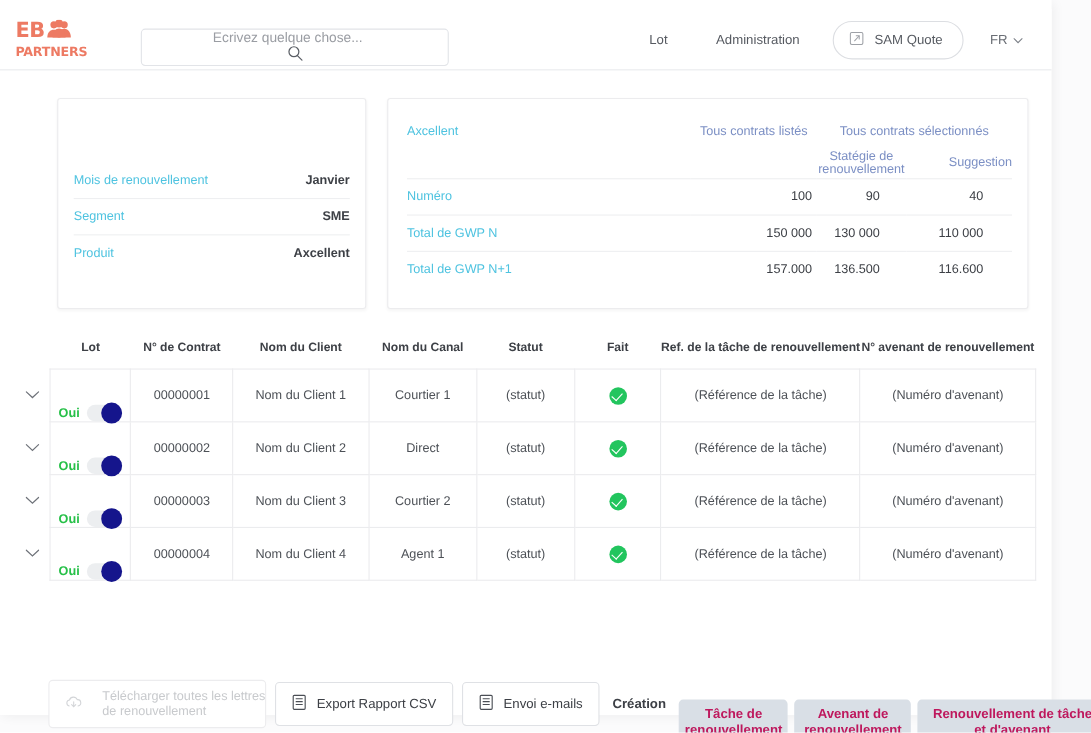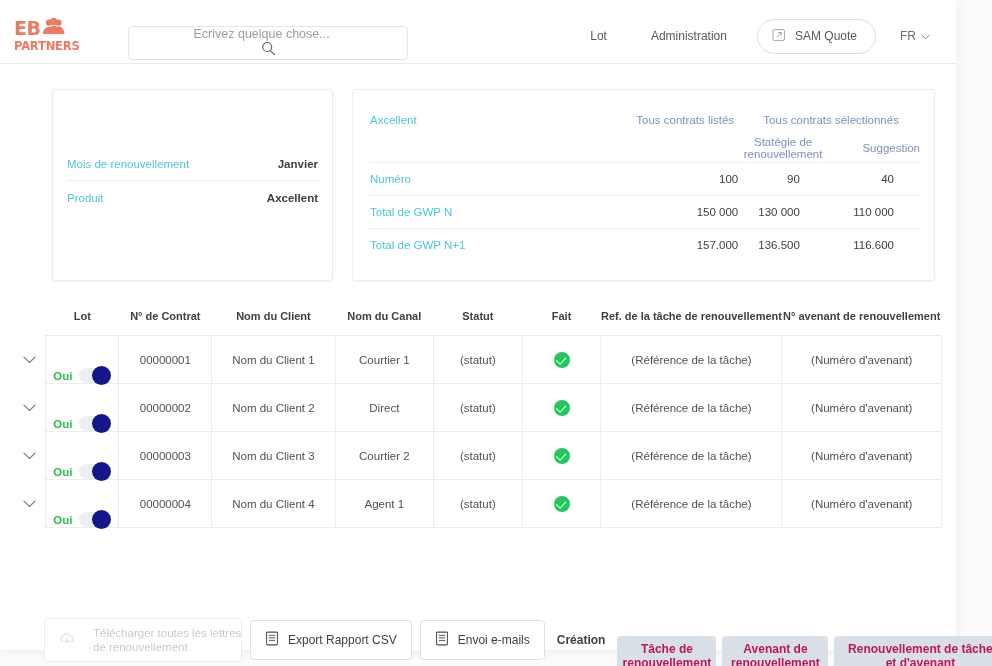--- a/index.html
+++ b/index.html
@@ -417,20 +417,24 @@
     </div>
   </div>
 
   <div class="card" id="info-card">
     <div class="kv-list">
       <div class="kv-row">
         <span class="kv-key">Mois de renouvellement</span>
         <span class="kv-val">Janvier</span>
       </div>
       <div class="kv-row">
+        <span class="kv-key">Segment</span>
+        <span class="kv-val">SME</span>
+      </div>
+      <div class="kv-row">
         <span class="kv-key">Produit</span>
         <span class="kv-val">Axcellent</span>
       </div>
     </div>
   </div>
 
   <div class="card" id="summary-card">
     <table class="sum">
       <thead>
         <tr class="h-main">

